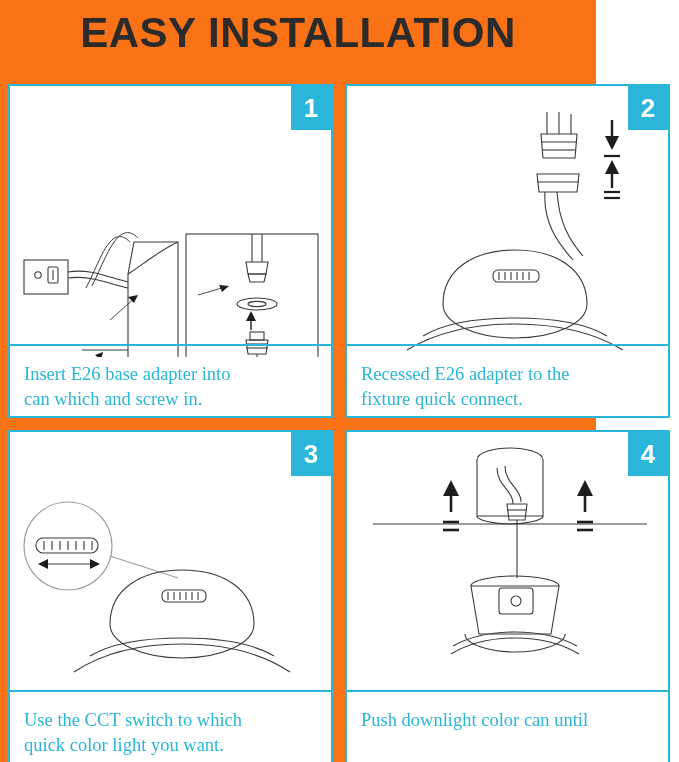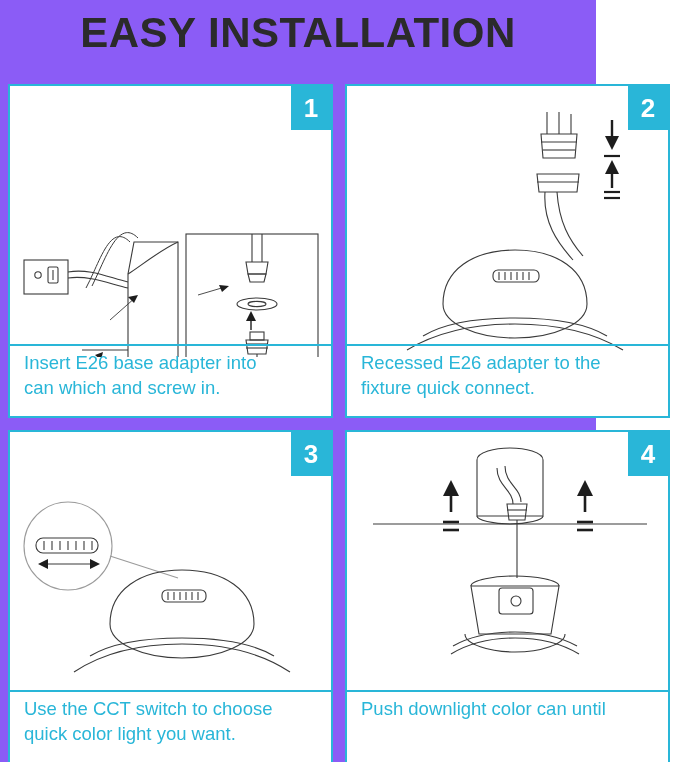--- a/index.html
+++ b/index.html
@@ -11,21 +11,21 @@
     width: 679px;
     height: 762px;
     font-family: "Liberation Sans", sans-serif;
     color: #222;
     overflow: hidden;
   }
   .page {
     position: relative;
     width: 596px;
     height: 762px;
-    background: #8b5cf6;
+    background: #f97316;
     box-sizing: border-box;
   }
   .title {
     text-align: center;
     font-family: "Liberation Sans", sans-serif;
     font-weight: bold;
     font-size: 42px;
     letter-spacing: 0.5px;
     color: #2b2b2b;
     padding-top: 4px;
@@ -76,22 +76,22 @@
     position: absolute;
     left: 0;
     bottom: 0;
     width: 100%;
     height: 72px;
     border-top: 2px solid #29b6d8;
     box-sizing: border-box;
     color: #29b6d8;
     font-size: 18.5px;
     line-height: 25px;
-    padding: 4px 14px 0 14px;
-    font-family: Liberation Sans, sans-serif;
+    padding: 16px 14px 0 14px;
+    font-family: Liberation Serif, serif;
   }
   .caption span {
     display: block;
   }
   svg { display: block; }
   .lbl {
     font-size: 7.5px;
     fill: #333;
     font-family: "Liberation Sans", sans-serif;
   }
@@ -255,21 +255,21 @@
             <line x1="170" y1="154" x2="170" y2="162"></line>
             <line x1="176" y1="154" x2="176" y2="162"></line>
             <line x1="182" y1="154" x2="182" y2="162"></line>
             <line x1="188" y1="154" x2="188" y2="162"></line>
           </g>
           <polygon points="28,126 38,121 38,131" fill="#1d1d1d"></polygon>
           <polygon points="90,126 80,121 80,131" fill="#1d1d1d"></polygon>
         </svg>
       </div>
       <div class="caption">
-        <span>Use the CCT switch to choose</span>
+        <span>Use the CCT switch to which</span>
         <span>quick color light you want.</span>
       </div>
     </div>
 
     <div class="card">
       <div class="step-badge">4</div>
       <div class="art">
         <svg viewBox="0 0 325 265" width="325" height="265">
           <g fill="none" stroke="#3a3a3a" stroke-width="1.1">
 

